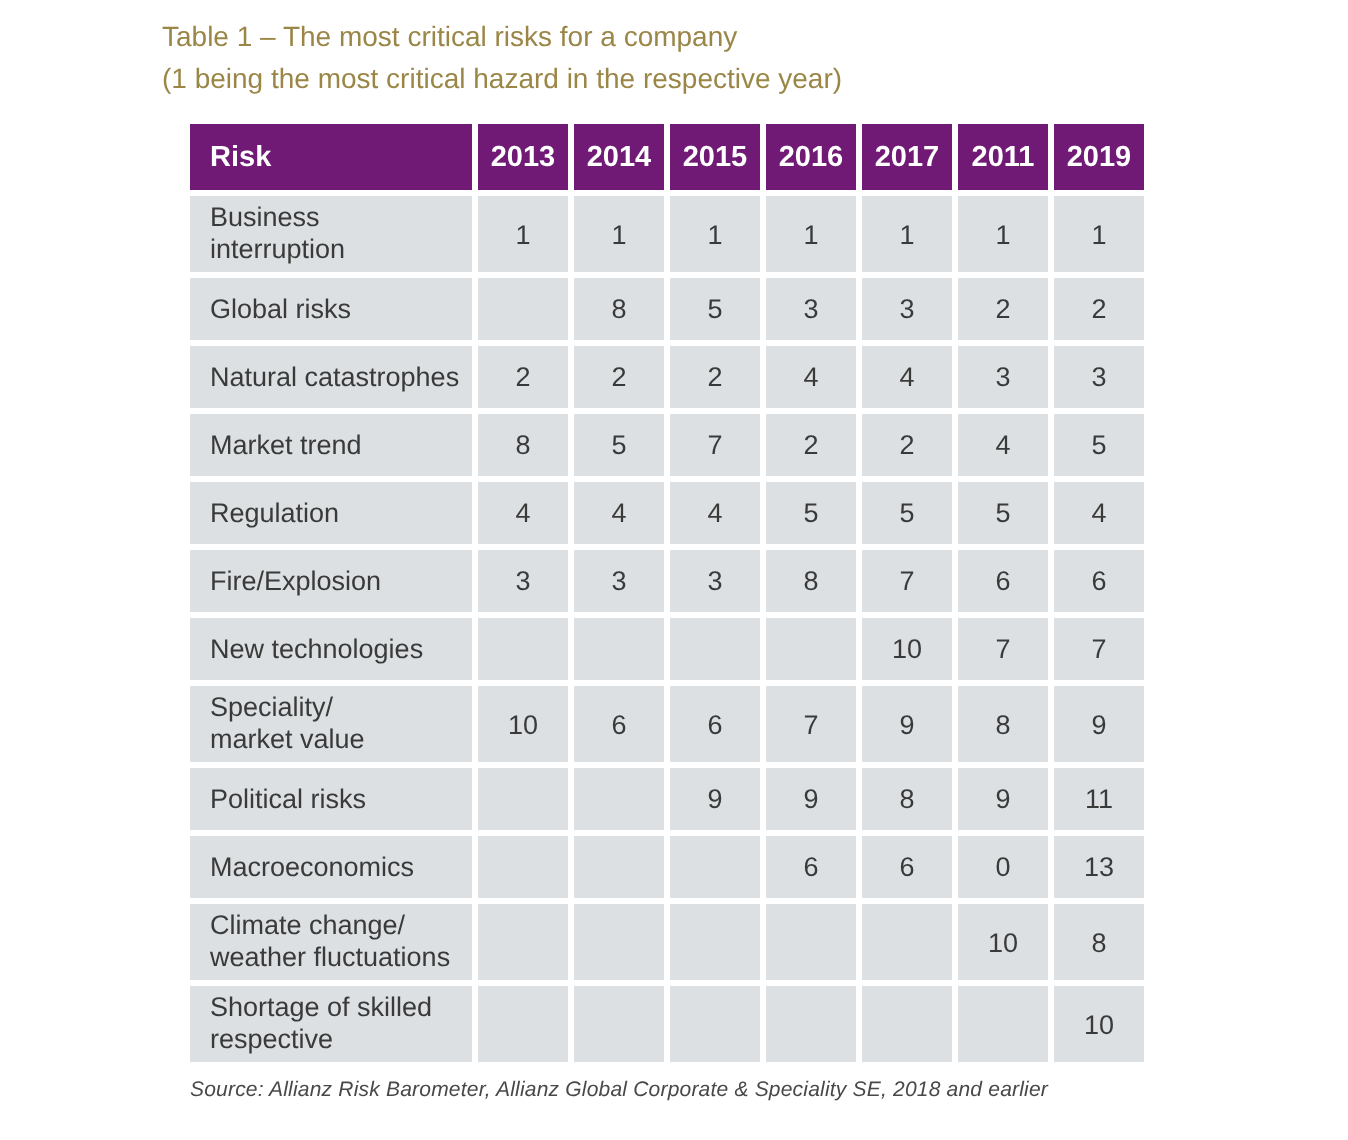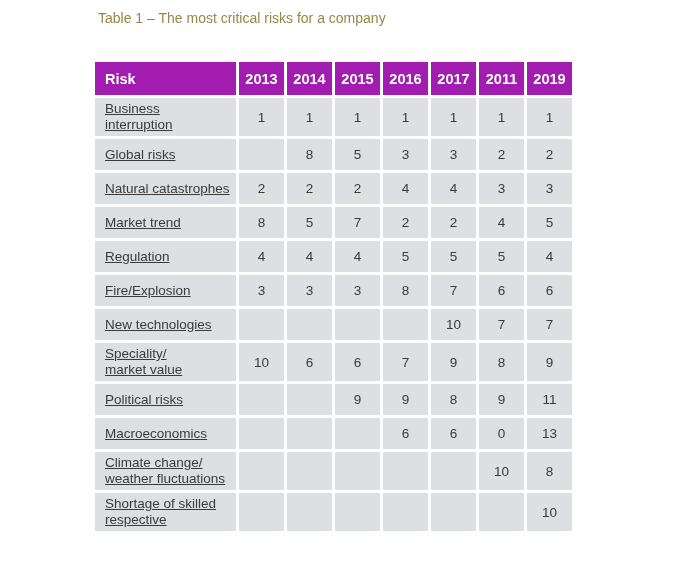--- a/index.html
+++ b/index.html
@@ -10,35 +10,35 @@
   }
   .page {
     position: relative;
     width: 674px;
     height: 570px;
     background: #ffffff;
     overflow: hidden;
   }
   .caption {
     position: absolute;
-    left: 98px;
+    left: 81px;
     top: 8px;
     color: #9a8646;
     font-size: 14px;
     line-height: 21px;
   }
   table.risk-table {
     position: absolute;
     left: 92px;
     top: 59px;
     border-collapse: separate;
     border-spacing: 3px;
   }
   table.risk-table th {
-    background: #a21caf;
+    background: #701a75;
     color: #ffffff;
     font-weight: bold;
     font-size: 14.5px;
     height: 33px;
     box-sizing: border-box;
     padding: 0;
   }
   table.risk-table th.risk-col {
     width: 141px;
     text-align: left;
@@ -55,21 +55,20 @@
     height: 31px;
     box-sizing: border-box;
     vertical-align: middle;
     padding: 0;
   }
   table.risk-table td.risk-name {
     text-align: left;
     padding: 3px 6px 3px 10px;
     line-height: 16px;
     white-space: pre-line;
-    text-decoration: underline;
   }
   table.risk-table td.rank {
     text-align: center;
   }
   .source {
     position: absolute;
     left: 95px;
     top: 539px;
     font-style: italic;
     font-size: 10.5px;
@@ -77,20 +76,21 @@
     letter-spacing: 0.1px;
   }
 </style>
 </head>
 <body>
 
 <div class="page">
 
   <div class="caption">
     <div>Table 1 – The most critical risks for a company</div>
+    <div>(1 being the most critical hazard in the respective year)</div>
   </div>
 
   <table class="risk-table">
     <thead>
       <tr id="header-row">
           <th class="risk-col">Risk</th>
           <th class="year-col">2013</th>
           <th class="year-col">2014</th>
           <th class="year-col">2015</th>
           <th class="year-col">2016</th>
@@ -219,14 +219,15 @@
           <td class="rank"></td>
           <td class="rank"></td>
           <td class="rank"></td>
           <td class="rank"></td>
           <td class="rank"></td>
           <td class="rank">10</td>
         </tr>
       </tbody>
   </table>
 
+  <div class="source">Source: Allianz Risk Barometer, Allianz Global Corporate &amp; Speciality SE, 2018 and earlier</div>
 
 </div>
 
 </body></html>

